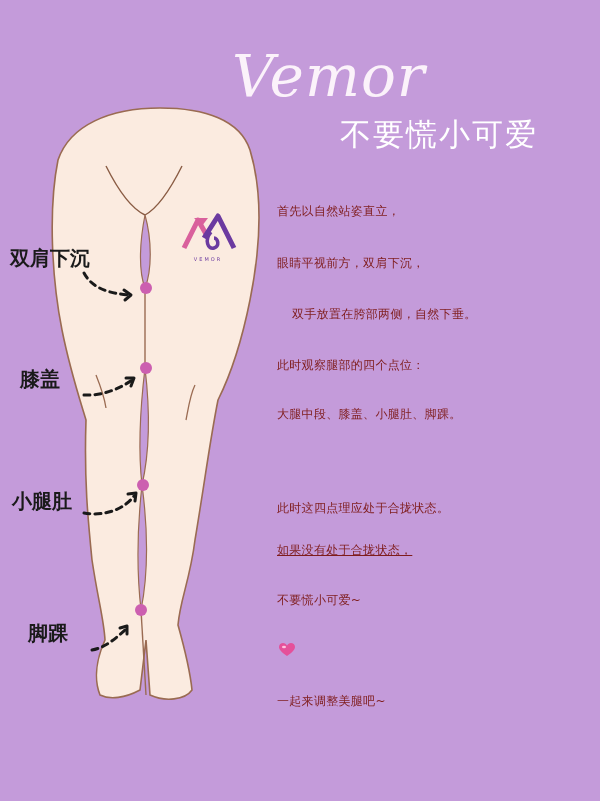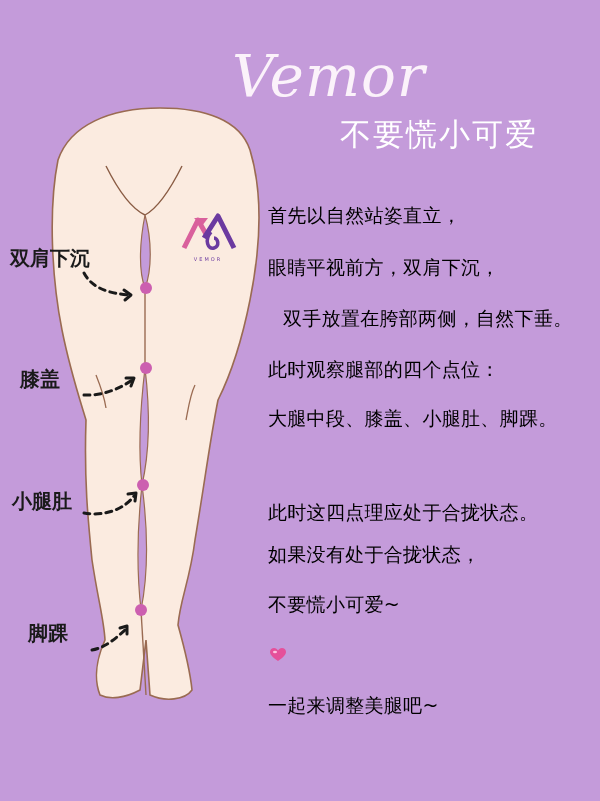--- a/index.html
+++ b/index.html
@@ -1,20 +1,20 @@
 <!DOCTYPE html>
 <html><head>
 <meta charset="utf-8">
 <style>
   html,body{margin:0;padding:0;}
   body{width:600px;height:801px;background:#C49BDA;position:relative;overflow:hidden;font-family:"DejaVu Sans",sans-serif;}
   .legs{position:absolute;left:0;top:0;width:600px;height:801px;}
   .brand{position:absolute;left:232px;top:42px;font-family:"DejaVu Serif",serif;font-style:italic;font-size:58px;color:#FBF2FA;letter-spacing:1px;font-weight:normal;}
   .title{position:absolute;left:340px;top:114px;font-size:31px;color:#FFFFFF;letter-spacing:2px;}
-  .para{position:absolute;left:268px;font-size:19px;color:#000000;white-space:nowrap;letter-spacing:0.3px;}
+  .para{position:absolute;left:277px;font-size:12px;color:#7f1d1d;white-space:nowrap;letter-spacing:0.3px;}
   .label{position:absolute;font-size:20px;font-weight:bold;color:#1a1a1a;white-space:nowrap;}
   .logo{position:absolute;left:178px;top:208px;width:60px;height:56px;}
   .heart{display:inline-block;width:16px;height:14px;vertical-align:-1px;margin-left:2px;}
 </style>
 </head>
 <body>
 
 <svg class="legs" viewBox="0 0 600 801" xmlns="http://www.w3.org/2000/svg">
 
   <path d="M58,160 C70,125 110,108 160,108 C205,108 240,120 250,150 C262,190 262,240 250,300 C240,350 228,380 218,400 C210,440 205,480 195,540 C190,580 180,600 178,625 C185,650 190,670 192,690 C185,700 165,702 150,695 L146,640 L140,690 C125,698 110,700 100,695 C94,680 96,660 105,640 C104,620 98,600 92,560 C88,520 84,480 86,420 C80,400 70,370 62,330 C52,280 48,210 58,160 Z" fill="#FBEBE0" stroke="#9A6B52" stroke-width="1.6"></path>
@@ -65,19 +65,19 @@
 <div class="label" style="left:12px;top:488px;">小腿肚</div>
 <div class="label" style="left:28px;top:620px;font-family:Liberation Serif, serif;">脚踝</div>
 
 <div class="para" style="top:203px;">首先以自然站姿直立，</div>
 <div class="para" style="top:255px;text-align:center;">眼睛平视前方，双肩下沉，</div>
 <div class="para" style="top:306px;margin-left:15px;">双手放置在胯部两侧，自然下垂。</div>
 <div class="para" style="top:357px;">此时观察腿部的四个点位：</div>
 <div class="para" style="top:406px;">大腿中段、膝盖、小腿肚、脚踝。</div>
 <div class="para" style="top:457px;margin-top:43px;">此时这四点理应处于合拢状态。</div>
 
-<div class="para" style="top:542px;">如果没有处于合拢状态，</div>
+<div class="para" style="top:542px;text-decoration:underline;">如果没有处于合拢状态，</div>
 <div class="para" style="top:592px;">不要慌小可爱~</div>
 <div class="para" style="top:643px;"><svg class="heart" viewBox="0 0 16 14">
       <path d="M8,13 C2,9 0,6 0,4 C0,1.5 2,0 4,0 C6,0 7,1 8,2.5 C9,1 10,0 12,0 C14,0 16,1.5 16,4 C16,6 14,9 8,13 Z" fill="#E5509A"></path>
       <ellipse cx="5" cy="4" rx="2" ry="1.3" fill="#FFC2E0"></ellipse>
     </svg></div>
 <div class="para" style="top:693px;">一起来调整美腿吧~</div>
 
 </body></html>

